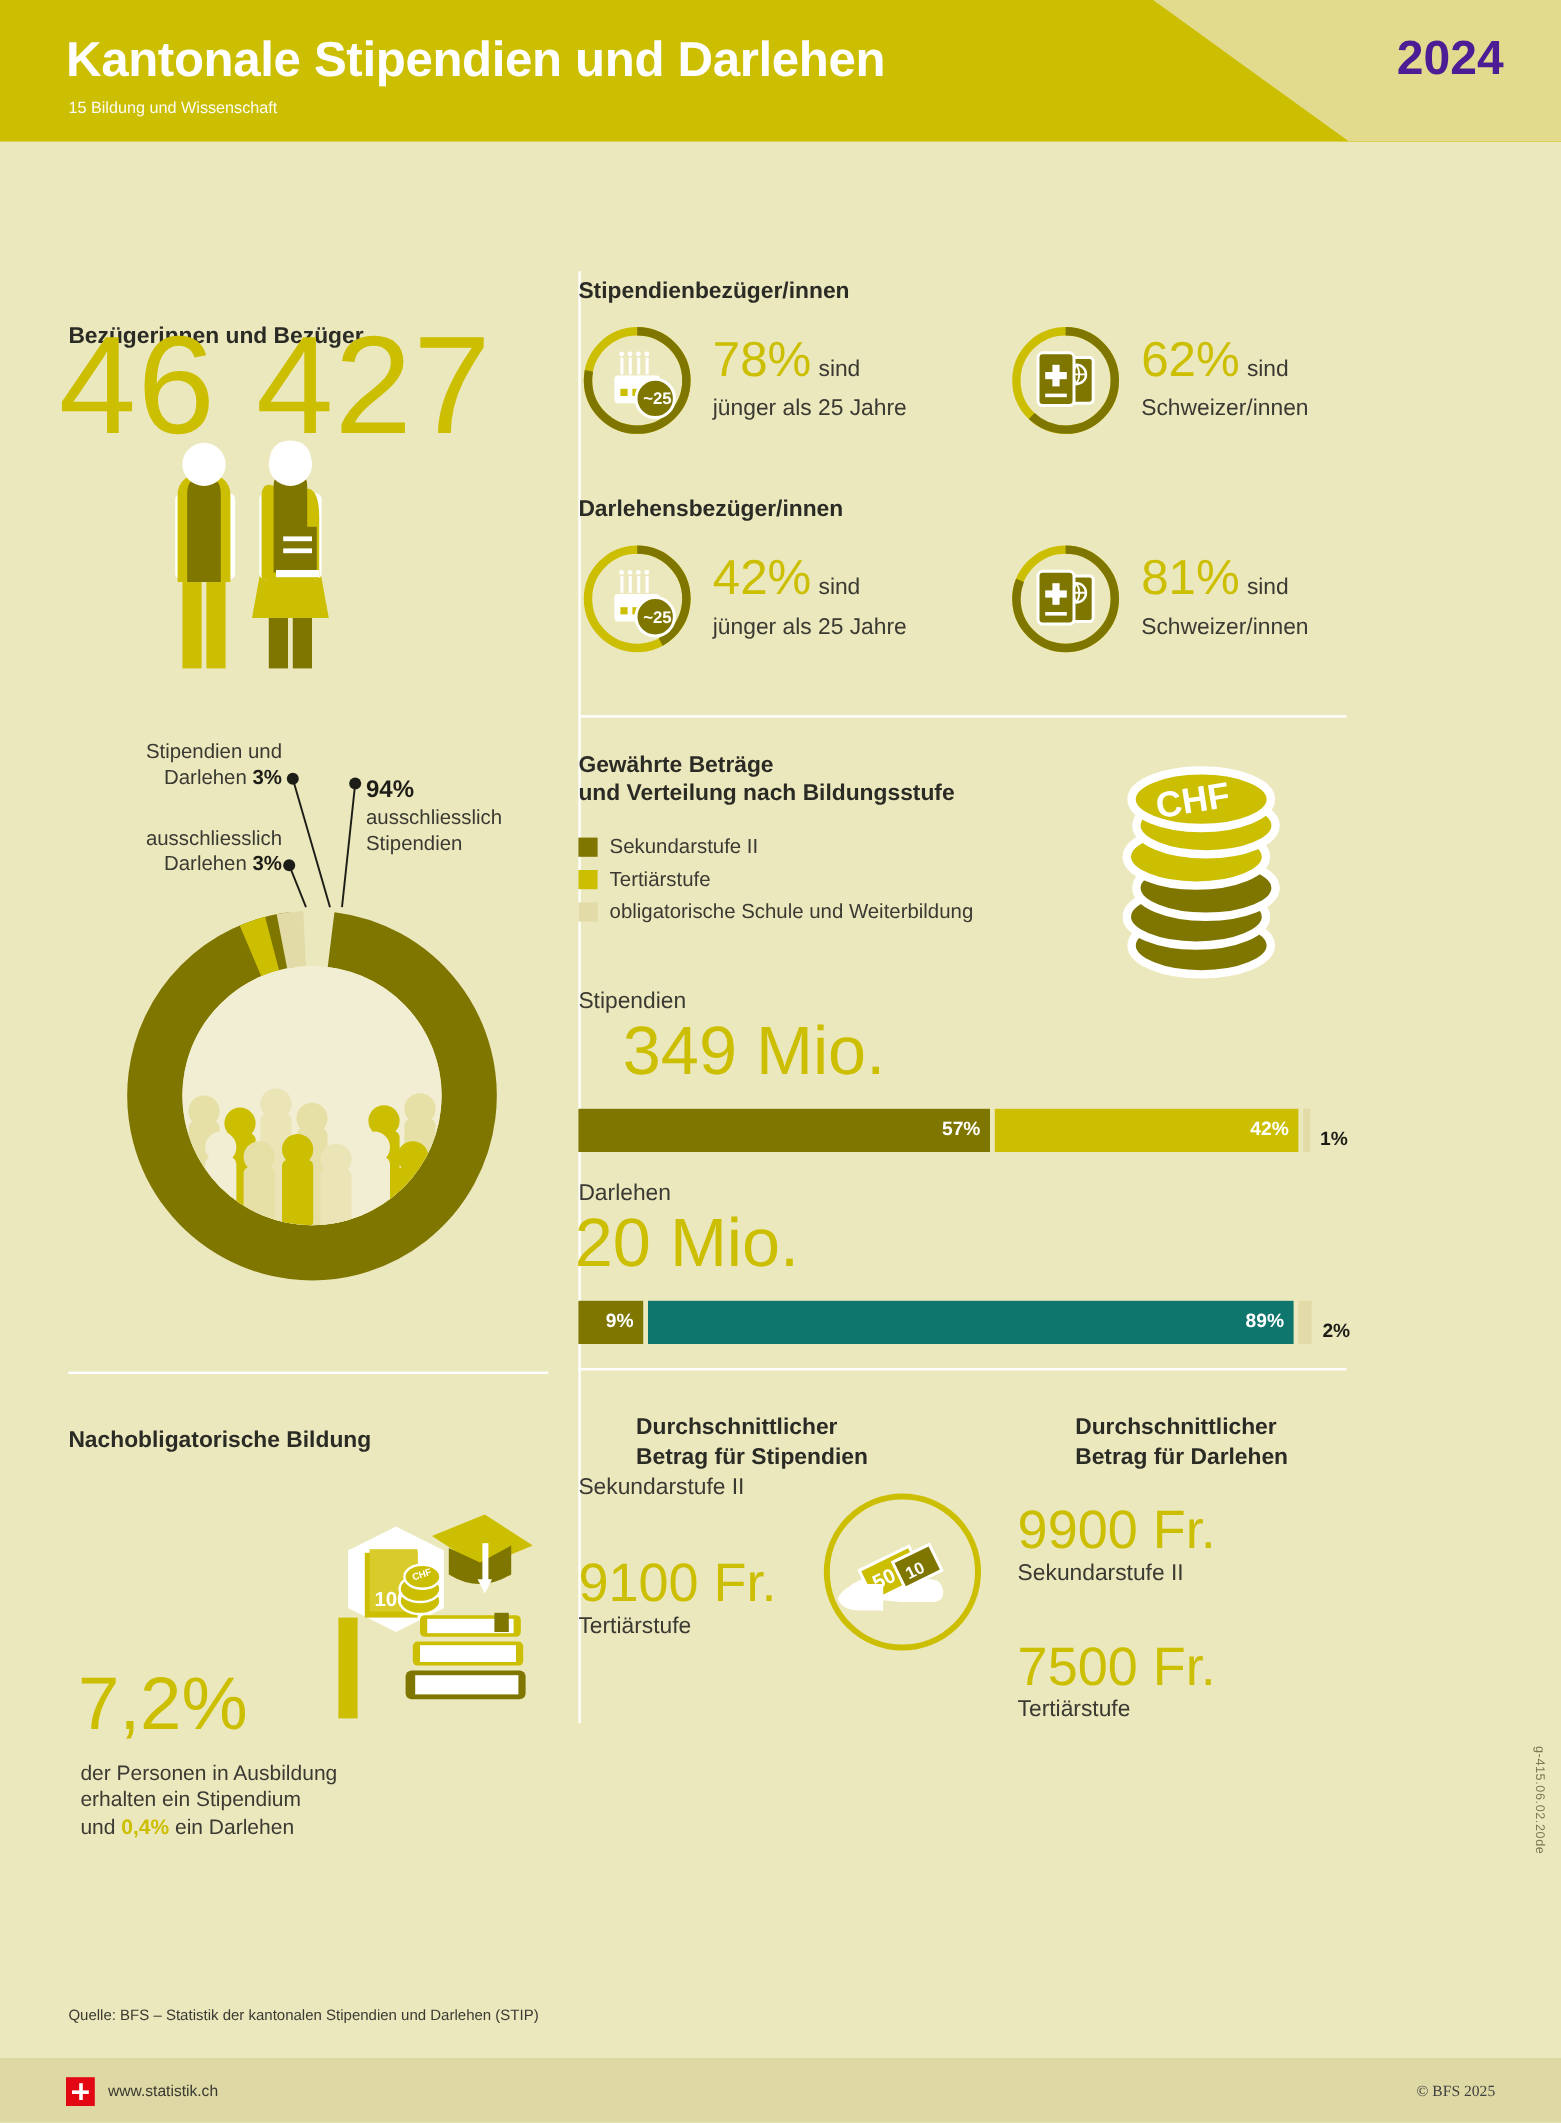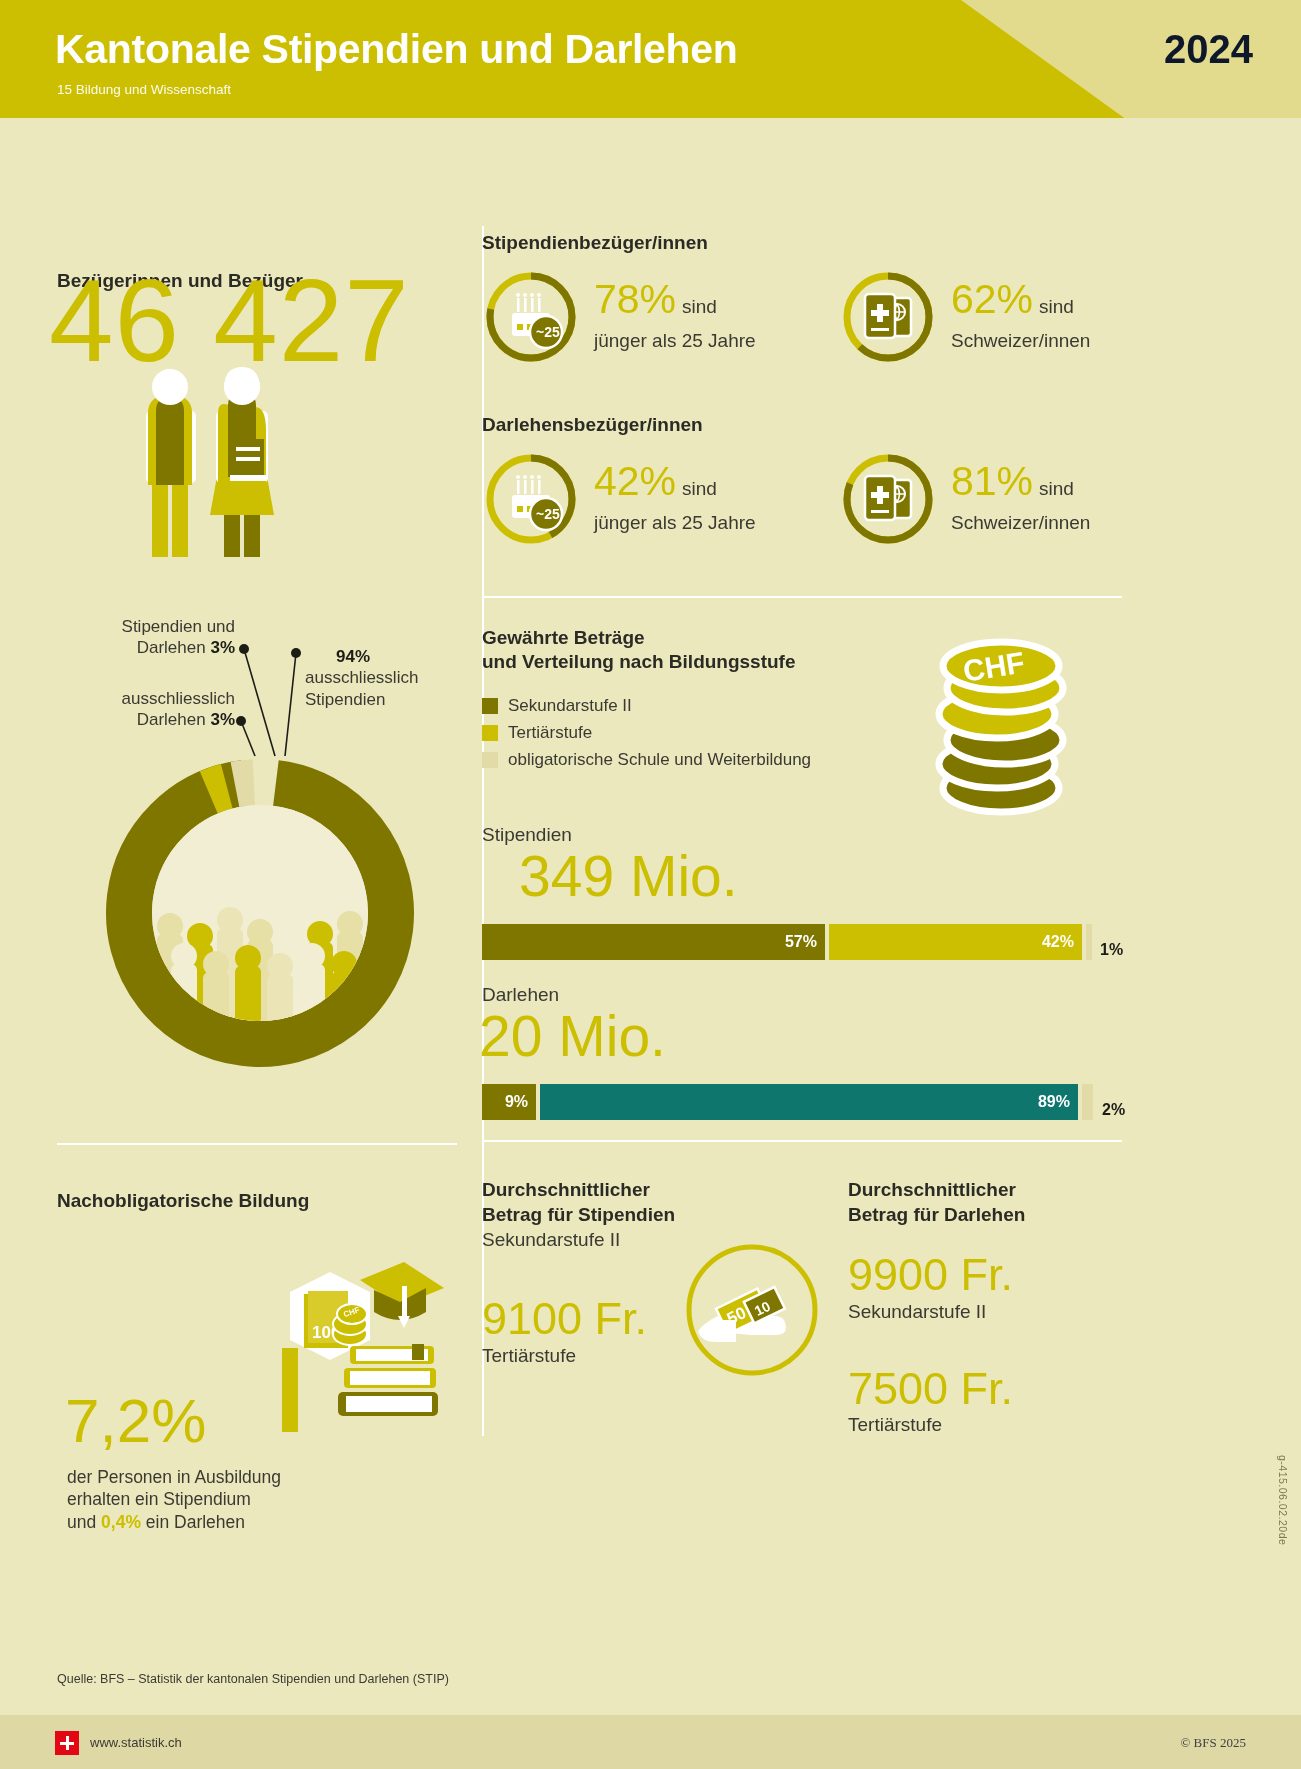--- a/index.html
+++ b/index.html
@@ -36,21 +36,21 @@
   .header-sub {
     position: absolute;
     left: 57px; top: 82px;
     font-size: 13.5px; color: #ffffff;
     opacity: .95;
   }
   .header-year {
     position: absolute;
     right: 48px; top: 27px;
     font-size: 40px; font-weight: bold;
-    color: #0f172a;
+    color: #4c1d95;
   }
 
   
   .sec-title {
     font-size: 19px; font-weight: bold; color: #2b2b26;
   }
   .hr-white { height: 2px; background: #ffffff; }
   .vrule {
     position: absolute; width: 2px; background: #ffffff;
   }
@@ -123,21 +123,21 @@
     position: absolute; right: 8px; top: 50%; transform: translateY(-50%);
     font-size: 16px; font-weight: bold; color: #ffffff;
   }
   .bar-lbl-out {
     position: absolute; top: 50%; transform: translateY(-50%);
     font-size: 16px; font-weight: bold; color: #1d1d18;
   }
 
   #avg-divider { position: absolute; left: 0; top: 1022px; width: 640px; }
   .avg-col { position: absolute; top: 1060px; width: 300px; }
-  .avg-head { font-size: 19px; font-weight: bold; color: #2b2b26; line-height: 1.3; }
+  .avg-head { font-size: 19px; font-weight: bold; color: #2b2b26; line-height: 1.3; margin-left: 48px; }
   .avg-val { font-size: 45px; color: #ccbe00; font-weight: 300; line-height: 1.05; margin-top: 24px; }
   .avg-sub { font-size: 19px; color: #3a3a33; margin-top: 2px; }
   #hand-illu { position: absolute; left: 190px; top: 1112px; width: 160px; height: 160px; }
 
   
   #source-note {
     position: absolute; left: 57px; top: 1672px;
     font-size: 12.5px; color: #3a3a33;
   }
   #footer-bar {
@@ -204,21 +204,21 @@
       <span>Stipendien und</span><br>
       <span>Darlehen</span>
       <b>3%</b>
     </div>
     <div class="lbl" style="left:0; top:72px; width:218px; text-align:right;">
       <span>ausschliesslich</span><br>
       <span>Darlehen</span>
       <b>3%</b>
     </div>
     <div class="lbl" style="left:288px; top:30px; width:150px;">
-      <b style="font-size:17px;margin-left:31px;">94%</b><br>
+      <b style="font-size:20px;">94%</b><br>
       <span>ausschliesslich</span><br>
       <span>Stipendien</span>
     </div>
     <svg style="position:absolute; left:0; top:0; width:420px; height:160px; overflow:visible;">
       <circle cx="227" cy="33" r="5" fill="#1d1d18"></circle>
       <line x1="227" y1="33" x2="258" y2="140" stroke="#1d1d18" stroke-width="1.6"></line>
       <circle cx="224" cy="105" r="5" fill="#1d1d18"></circle>
       <line x1="224" y1="105" x2="238" y2="140" stroke="#1d1d18" stroke-width="1.6"></line>
       <circle cx="279" cy="37" r="5" fill="#1d1d18"></circle>
       <line x1="279" y1="37" x2="268" y2="140" stroke="#1d1d18" stroke-width="1.6"></line>

